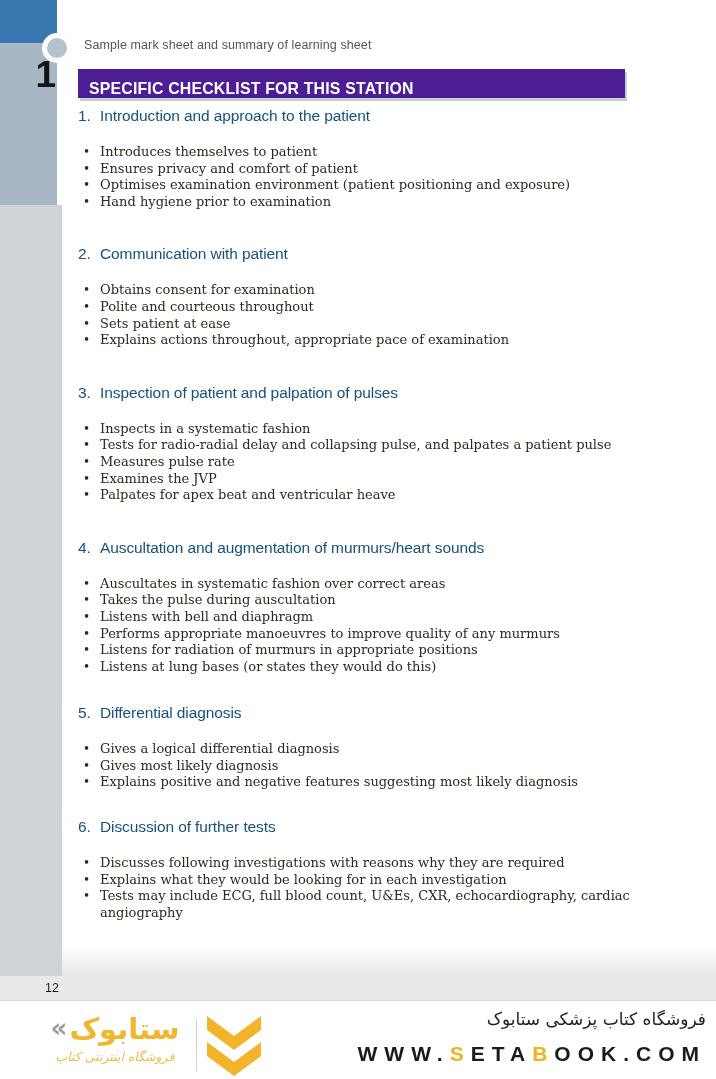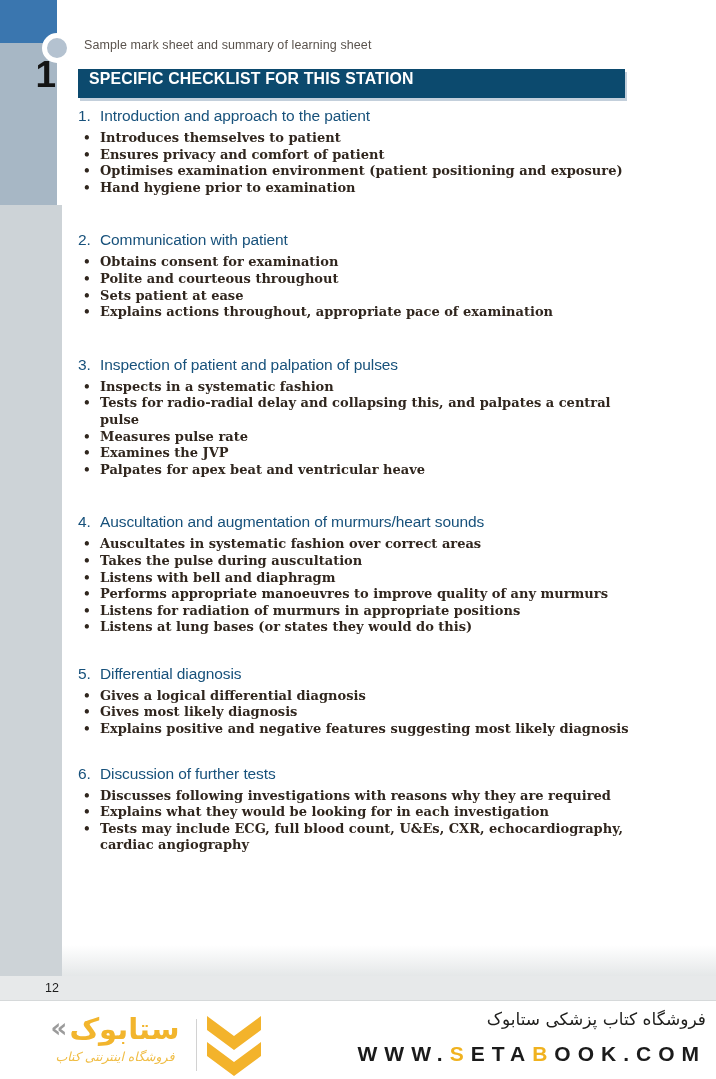--- a/index.html
+++ b/index.html
@@ -18,42 +18,42 @@
   .chapter-num{
     position:absolute;left:26px;top:56px;width:30px;text-align:right;
     font-size:37px;font-weight:bold;color:#141414;z-index:5;line-height:38px;
     font-family:"Liberation Sans",sans-serif;
   }
   .margin-note{
     position:absolute;left:84px;top:38px;font-size:12.5px;color:#5a534d;letter-spacing:0.1px;
   }
   
   .banner{
-    position:absolute;left:78px;top:69px;width:536px;height:29px;background:#0c4a6e;
-    box-shadow:2px 3px 0 0 #c3cfdb;z-index:2;padding-left:11px;display:flex;align-items:flex-start;
+    position:absolute;left:78px;top:69px;width:536px;height:29px;background:#4c1d95;
+    box-shadow:2px 3px 0 0 #c3cfdb;z-index:2;padding-left:11px;display:flex;align-items:flex-end;
   }
   .banner span{
     color:#ffffff;font-weight:bold;font-size:16.5px;letter-spacing:0.2px;
     font-family:"Liberation Sans",sans-serif;transform:scaleX(0.96);transform-origin:left center;
   }
   
   .content{position:absolute;left:78px;top:106px;width:560px;z-index:2;}
   .section{margin-top:34px;}
   .section:first-child{margin-top:0;}
   .section:nth-child(5){margin-top:28px;}
   .section:nth-child(6){margin-top:26px;}
   .section h2{
     margin:0;font-size:15.5px;font-weight:normal;color:#17517b;letter-spacing:-0.1px;
     line-height:20px;font-family:"Liberation Sans",sans-serif;
   }
   .section h2 .sec-num{display:inline-block;min-width:22px;}
   .section ul{
-    margin:4px 0 0 0;padding:0;list-style:none;
+    margin:18px 0 0 0;padding:0;list-style:none;
     font-family:"DejaVu Serif","Liberation Serif",serif;
-    font-size:13px;color:#30261e;font-weight:bold;
+    font-size:13px;color:#30261e;
   }
   .section ul li{position:relative;padding-left:22px;line-height:16.6px;}
   .section ul li::before{content:"\2022";position:absolute;left:5px;font-size:12px;color:#30261e;}
   
   .page-edge-fade{position:absolute;left:0;top:945px;width:716px;height:31px;z-index:1;
     background:linear-gradient(to bottom,rgba(226,229,230,0),rgba(226,229,230,0.9));}
   .page-edge-band{position:absolute;left:0;top:976px;width:716px;height:24px;background:#e7e9ea;z-index:1;
     border-bottom:1px solid #d6d9da;}
   .page-number{position:absolute;left:45px;top:981px;font-size:12.5px;color:#1c1c1c;z-index:5;}
   
@@ -103,21 +103,21 @@
         <li>Obtains consent for examination</li>
         <li>Polite and courteous throughout</li>
         <li>Sets patient at ease</li>
         <li>Explains actions throughout, appropriate pace of examination</li>
       </ul>
     </div>
     <div class="section">
       <h2><span class="sec-num">3.</span><span>Inspection of patient and palpation of pulses</span></h2>
       <ul>
         <li>Inspects in a systematic fashion</li>
-        <li>Tests for radio-radial delay and collapsing this, and palpates a central pulse</li>
+        <li>Tests for radio-radial delay and collapsing pulse, and palpates a patient pulse</li>
         <li>Measures pulse rate</li>
         <li>Examines the JVP</li>
         <li>Palpates for apex beat and ventricular heave</li>
       </ul>
     </div>
     <div class="section">
       <h2><span class="sec-num">4.</span><span>Auscultation and augmentation of murmurs/heart sounds</span></h2>
       <ul>
         <li>Auscultates in systematic fashion over correct areas</li>
         <li>Takes the pulse during auscultation</li>

